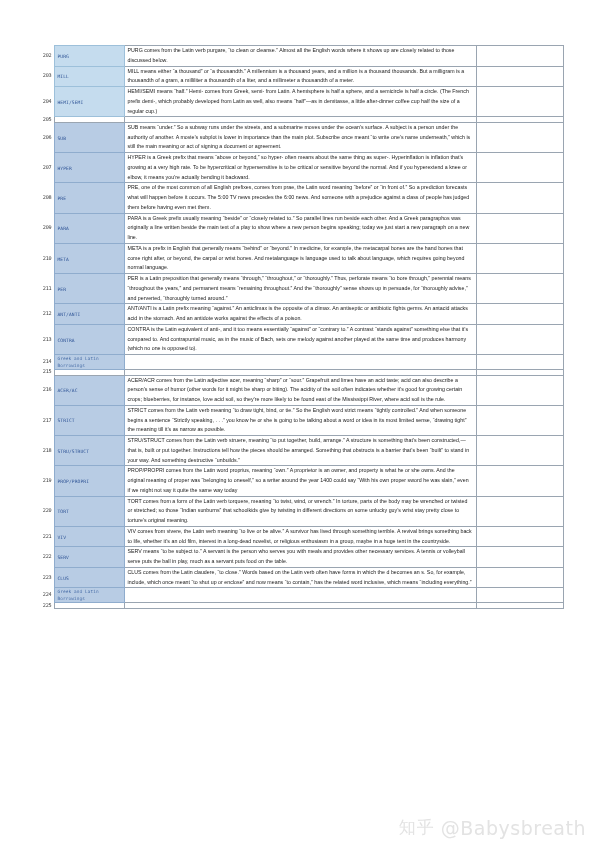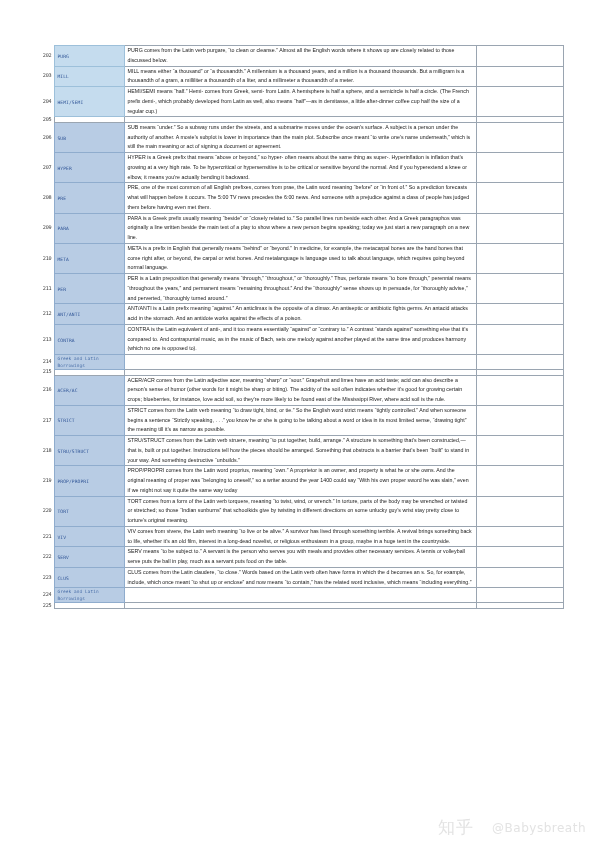--- a/index.html
+++ b/index.html
@@ -107,34 +107,34 @@
     border: 1px solid #9aa5b1;
   }
 
   
   .watermark {
     position: absolute;
     right: 14px;
     bottom: 10px;
     display: flex;
     align-items: center;
-    gap: 18px;
+    gap: 6px;
     color: #e3e3e3;
     font-size: 17px;
     font-family: "DejaVu Sans", sans-serif;
     letter-spacing: 0.5px;
     user-select: none;
     white-space: nowrap;
   }
   .watermark .zh {
     font-size: 17px;
     letter-spacing: 1px;
   }
   .watermark .handle {
-    font-size: 12px;
+    font-size: 19px;
   }
 </style>
 </head>
 <body>
 
 <div class="sheet">
 
   <table class="grid">
     <colgroup>
       <col class="c-num">

